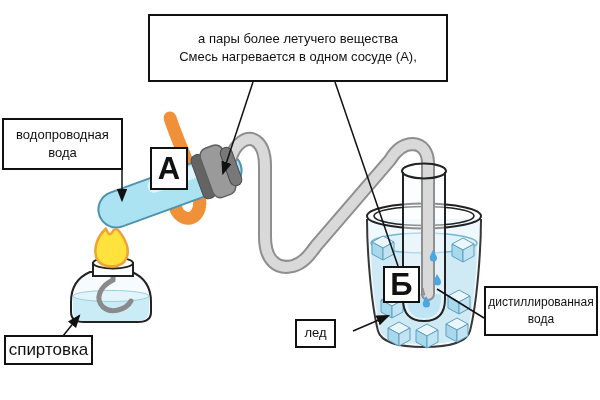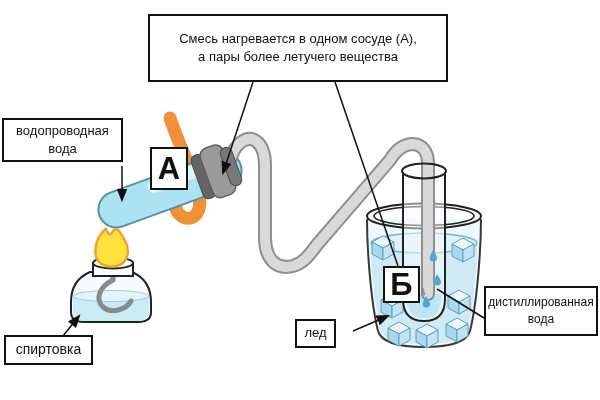--- a/index.html
+++ b/index.html
@@ -8,22 +8,22 @@
     font-family:"Liberation Sans","DejaVu Sans",sans-serif;color:#111;
   }
   #scene{position:absolute;left:0;top:0;}
   .callout{
     position:absolute;background:#ffffff;border:2px solid #111;
     display:flex;flex-direction:column;align-items:center;justify-content:center;
     text-align:center;line-height:1.4;box-sizing:border-box;
   }
   .callout .ln{display:block;white-space:nowrap;}
   #caption-box{left:148px;top:14px;width:300px;height:68px;font-size:13px;}
-  #tapwater-box{left:2px;top:118px;width:121px;height:44px;font-size:13px;}
-  #spiritlamp-box{left:4px;top:335px;width:89px;height:30px;font-size:14px;}
+  #tapwater-box{left:2px;top:118px;width:121px;height:52px;font-size:13px;}
+  #spiritlamp-box{left:4px;top:335px;width:89px;height:30px;font-size:17px;}
   #ice-box{left:295px;top:319px;width:41px;height:29px;font-size:13px;}
   #distilled-box{left:484px;top:286px;width:114px;height:50px;font-size:12px;}
   .vessel-letter{
     position:absolute;background:#ffffff;border:2px solid #111;
     display:flex;align-items:center;justify-content:center;
     font-weight:bold;font-size:31px;box-sizing:border-box;
   }
   #a-box{left:150px;top:147px;width:38px;height:43px;}
   #b-box{left:383px;top:266px;width:37px;height:37px;}
 </style>
@@ -151,22 +151,22 @@
       <line x1="253" y1="82" x2="223" y2="173" marker-end="url(#arrow)"></line>
       <line x1="335" y1="82" x2="398" y2="266"></line>
       <line x1="122" y1="166" x2="122" y2="200" marker-end="url(#arrow)"></line>
       <line x1="63" y1="336" x2="79" y2="316" marker-end="url(#arrow)"></line>
       <line x1="353" y1="331" x2="388" y2="316" marker-end="url(#arrow)"></line>
       <line x1="484" y1="318" x2="437" y2="289"></line>
     </g>
   </svg>
 
   <div class="callout" id="caption-box">
+    <span class="ln">а пары более летучего вещества</span>
     <span class="ln">Смесь нагревается в одном сосуде (А),</span>
-    <span class="ln">а пары более летучего вещества</span>
   </div>
 
   <div class="callout" id="tapwater-box">
     <span class="ln">водопроводная</span>
     <span class="ln">вода</span>
   </div>
 
   <div class="vessel-letter" id="a-box">
     <span>А</span>
   </div>

